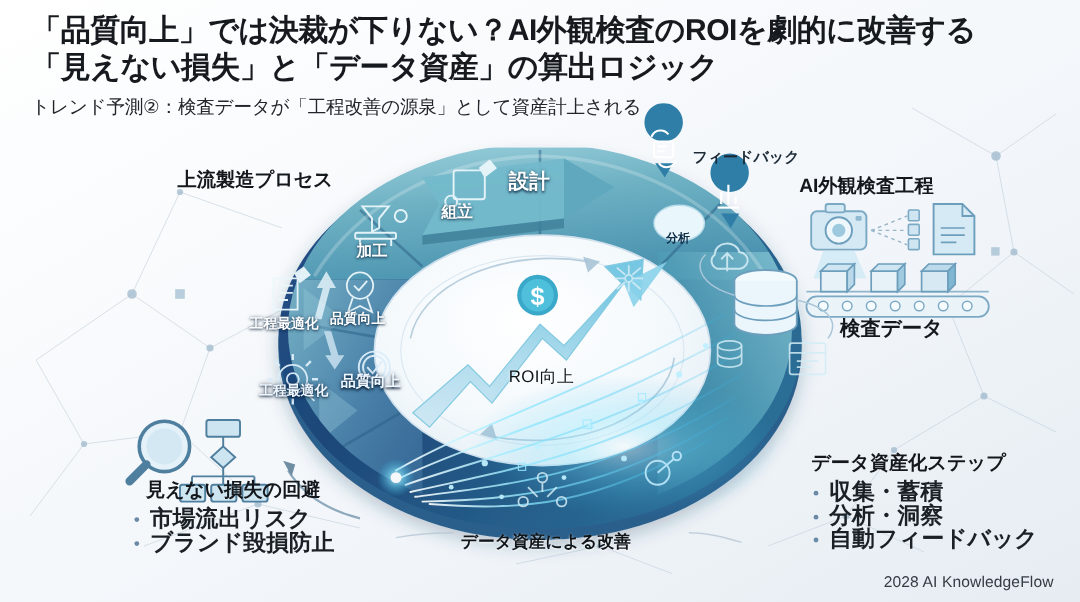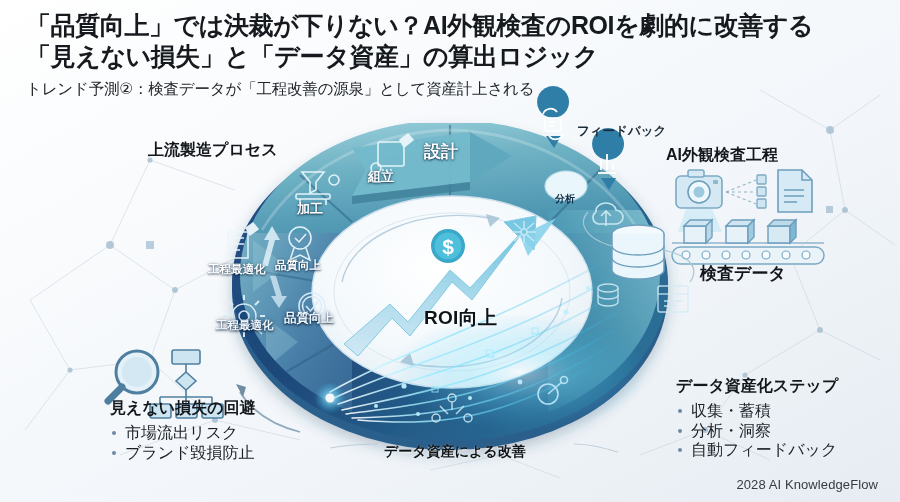--- a/index.html
+++ b/index.html
@@ -34,40 +34,40 @@
     color:#ffffff;font-weight:700;
     text-shadow:0 1px 2px rgba(10,35,60,.75),0 0 3px rgba(10,35,60,.5);
   }
   .lbl-onring-dk{
     color:#eef7ff;font-weight:700;
     text-shadow:0 1px 2px rgba(5,25,50,.9),0 0 4px rgba(5,25,50,.6);
   }
   .bullets{list-style:none;margin:4px 0 0 0;padding:0;}
   .bullets li{
     position:relative;padding-left:15px;color:#1b2026;
-    font-size:16px;line-height:19.5px;font-weight:400;white-space:nowrap;
+    font-size:19px;line-height:19.5px;font-weight:700;white-space:nowrap;
   }
   .bullets li:before{
     content:"";position:absolute;left:2px;top:8px;width:4px;height:4px;
     border-radius:50%;background:#6b8aa6;
   }
   .footer{
     position:absolute;right:22px;bottom:10px;z-index:30;
     color:#353b42;font-size:13px;letter-spacing:.1px;
   }
   .caption-bottom{
     position:absolute;z-index:28;color:#10151a;font-weight:700;font-size:14px;
     text-shadow:0 1px 2px rgba(255,255,255,.85);white-space:nowrap;
   }
   .chip{
     position:absolute;z-index:27;color:#0d2c46;font-weight:700;
     font-size:10px;white-space:nowrap;margin-top:12px;
   }
   .roi-label{
-    position:absolute;z-index:27;color:#0d1418;font-weight:700;font-size:19px;
+    position:absolute;z-index:27;color:#0d1418;font-weight:400;font-size:14px;
     letter-spacing:.3px;text-shadow:0 1px 3px rgba(255,255,255,.95);
     white-space:nowrap;
   }
 </style>
 </head>
 <body>
 
 <div id="stage">
 
   <svg class="netbg" width="900" height="502" viewBox="0 0 900 502">

